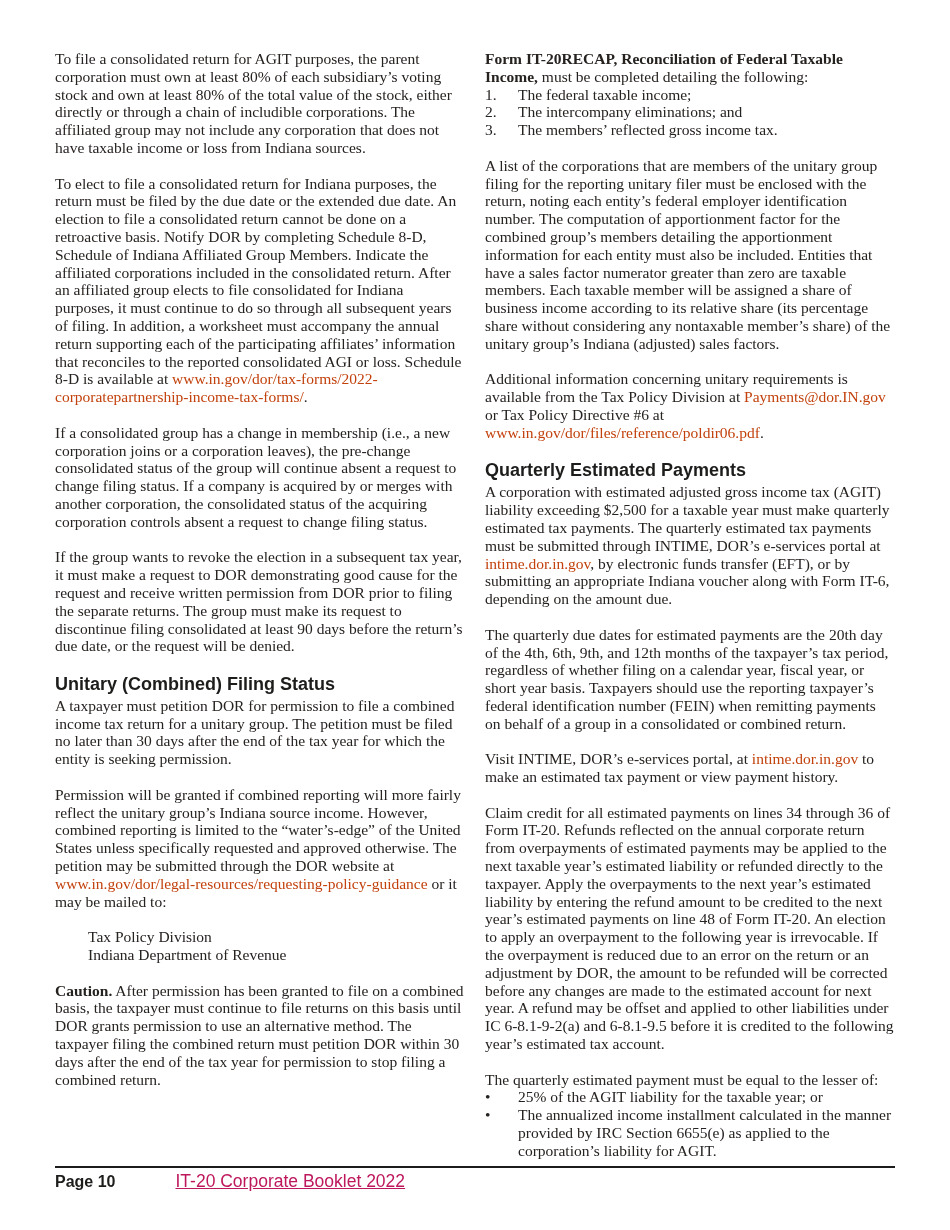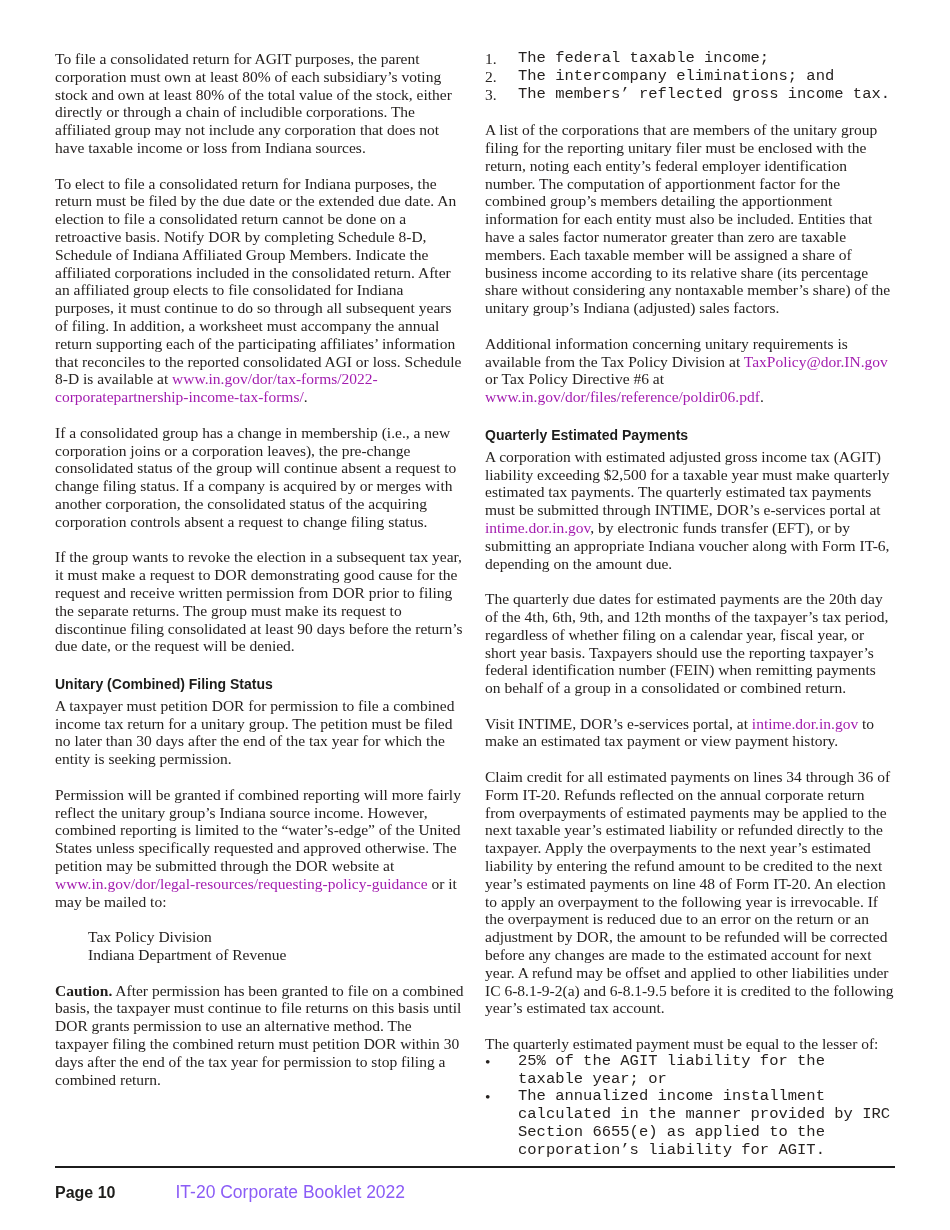--- a/index.html
+++ b/index.html
@@ -30,60 +30,61 @@
     flex: 0 0 410px;
     font-size: 15.5px;
     line-height: 17.8px;
     text-align: left;
   }
   .para { margin: 0 0 17.8px 0; font-family: Liberation Serif, serif; }
   .para.tight { margin-bottom: 0; }
   .section-heading {
     font-family: "Liberation Sans", sans-serif;
     font-weight: bold;
-    font-size: 14px;
+    font-size: 18px;
     line-height: 22px;
     color: #1d1d1b;
     margin: 9px 0 2px 0;
   }
   .doc-link {
-    color: #a21caf;
+    color: #c2410c;
     text-decoration: none;
     overflow-wrap: break-word;
     cursor: pointer;
   }
   strong.lead { font-weight: bold; }
   .address-block { padding-left: 33px; }
   .doc-list { margin: 0 0 17.8px 0; }
   .list-item { display: flex; }
   .list-item .marker {
     flex: 0 0 33px;
     width: 33px;
   }
-  .list-item .item-text { flex: 1; font-family: Liberation Mono, monospace; }
+  .list-item .item-text { flex: 1; }
   .footer {
     position: absolute;
     left: 55px;
     top: 1166px;
     width: 840px;
     border-top: 2.5px solid #1c1c1c;
-    padding-top: 14px;
+    padding-top: 3px;
     display: flex;
     align-items: baseline;
     font-family: "Liberation Sans", sans-serif;
   }
   .page-label {
     font-weight: bold;
     font-size: 16px;
     color: #1d1d1b;
   }
   .booklet-title {
     font-size: 17.5px;
-    color: #8b5cf6;
+    color: #be185d;
     margin-left: 60px;
+    text-decoration: underline;
   }
 </style>
 </head>
 <body>
 
 <div class="page">
   <div class="columns">
     <div class="col" id="left-column">
         <p class="para">To file a consolidated return for AGIT purposes, the parent corporation must own at least 80% of each subsidiary’s voting stock and own at least 80% of the total value of the stock, either directly or through a chain of includible corporations. The affiliated group may not include any corporation that does not have taxable income or loss from Indiana sources.</p>
         <p class="para">To elect to file a consolidated return for Indiana purposes, the return must be filed by the due date or the extended due date. An election to file a consolidated return cannot be done on a retroactive basis. Notify DOR by completing Schedule 8-D, Schedule of Indiana Affiliated Group Members. Indicate the affiliated corporations included in the consolidated return. After an affiliated group elects to file consolidated for Indiana purposes, it must continue to do so through all subsequent years of filing. In addition, a worksheet must accompany the annual return supporting each of the participating affiliates’ information that reconciles to the reported consolidated AGI or loss. Schedule 8-D is available at <a class="doc-link" href="#">www.in.gov/dor/tax-forms/2022-corporatepartnership-income-tax-forms/</a>.</p>
@@ -92,36 +93,37 @@
         <h2 class="section-heading">Unitary (Combined) Filing Status</h2>
         <p class="para">A taxpayer must petition DOR for permission to file a combined income tax return for a unitary group. The petition must be filed no later than 30 days after the end of the tax year for which the entity is seeking permission.</p>
         <p class="para">Permission will be granted if combined reporting will more fairly reflect the unitary group’s Indiana source income. However, combined reporting is limited to the “water’s-edge” of the United States unless specifically requested and approved otherwise. The petition may be submitted through the DOR website at <a class="doc-link" href="#">www.in.gov/dor/legal-resources/requesting-policy-guidance</a> or it may be mailed to:</p>
         <div class="address-block para">
           <div>Tax Policy Division</div>
           <div>Indiana Department of Revenue</div>
         </div>
         <p class="para"><strong class="lead">Caution.</strong> After permission has been granted to file on a combined basis, the taxpayer must continue to file returns on this basis until DOR grants permission to use an alternative method. The taxpayer filing the combined return must petition DOR within 30 days after the end of the tax year for permission to stop filing a combined return.</p>
       </div>
     <div class="col" id="right-column">
+        <p class="para tight"><strong class="lead">Form IT-20RECAP, Reconciliation of Federal Taxable Income,</strong> must be completed detailing the following:</p>
         <div class="doc-list">
           <div class="list-item">
             <span class="marker">1.</span>
             <span class="item-text">The federal taxable income;</span>
           </div>
           <div class="list-item">
             <span class="marker">2.</span>
             <span class="item-text">The intercompany eliminations; and</span>
           </div>
           <div class="list-item">
             <span class="marker">3.</span>
             <span class="item-text">The members’ reflected gross income tax.</span>
           </div>
         </div>
         <p class="para">A list of the corporations that are members of the unitary group filing for the reporting unitary filer must be enclosed with the return, noting each entity’s federal employer identification number. The computation of apportionment factor for the combined group’s members detailing the apportionment information for each entity must also be included. Entities that have a sales factor numerator greater than zero are taxable members. Each taxable member will be assigned a share of business income according to its relative share (its percentage share without considering any nontaxable member’s share) of the unitary group’s Indiana (adjusted) sales factors.</p>
-        <p class="para">Additional information concerning unitary requirements is available from the Tax Policy Division at <a class="doc-link" href="#">TaxPolicy@dor.IN.gov</a> or Tax Policy Directive #6 at <a class="doc-link" href="#">www.in.gov/dor/files/reference/poldir06.pdf</a>.</p>
+        <p class="para">Additional information concerning unitary requirements is available from the Tax Policy Division at <a class="doc-link" href="#">Payments@dor.IN.gov</a> or Tax Policy Directive #6 at <a class="doc-link" href="#">www.in.gov/dor/files/reference/poldir06.pdf</a>.</p>
         <h2 class="section-heading">Quarterly Estimated Payments</h2>
         <p class="para">A corporation with estimated adjusted gross income tax (AGIT) liability exceeding $2,500 for a taxable year must make quarterly estimated tax payments. The quarterly estimated tax payments must be submitted through INTIME, DOR’s e-services portal at <a class="doc-link" href="#">intime.dor.in.gov</a>, by electronic funds transfer (EFT), or by submitting an appropriate Indiana voucher along with Form IT-6, depending on the amount due.</p>
         <p class="para">The quarterly due dates for estimated payments are the 20th day of the 4th, 6th, 9th, and 12th months of the taxpayer’s tax period, regardless of whether filing on a calendar year, fiscal year, or short year basis. Taxpayers should use the reporting taxpayer’s federal identification number (FEIN) when remitting payments on behalf of a group in a consolidated or combined return.</p>
         <p class="para">Visit INTIME, DOR’s e-services portal, at <a class="doc-link" href="#">intime.dor.in.gov</a> to make an estimated tax payment or view payment history.</p>
         <p class="para">Claim credit for all estimated payments on lines 34 through 36 of Form IT-20. Refunds reflected on the annual corporate return from overpayments of estimated payments may be applied to the next taxable year’s estimated liability or refunded directly to the taxpayer. Apply the overpayments to the next year’s estimated liability by entering the refund amount to be credited to the next year’s estimated payments on line 48 of Form IT-20. An election to apply an overpayment to the following year is irrevocable. If the overpayment is reduced due to an error on the return or an adjustment by DOR, the amount to be refunded will be corrected before any changes are made to the estimated account for next year. A refund may be offset and applied to other liabilities under IC 6-8.1-9-2(a) and 6-8.1-9.5 before it is credited to the following year’s estimated tax account.</p>
         <p class="para tight">The quarterly estimated payment must be equal to the lesser of:</p>
         <div class="doc-list">
           <div class="list-item">
             <span class="marker">•</span>
             <span class="item-text">25% of the AGIT liability for the taxable year; or</span>

